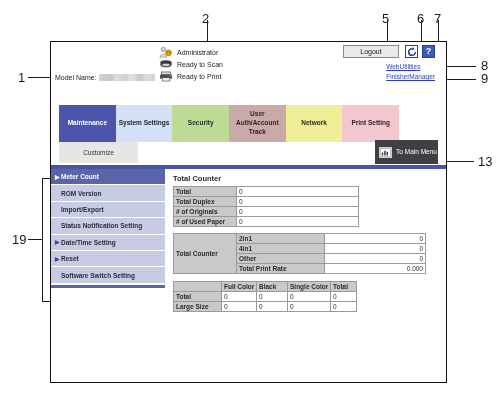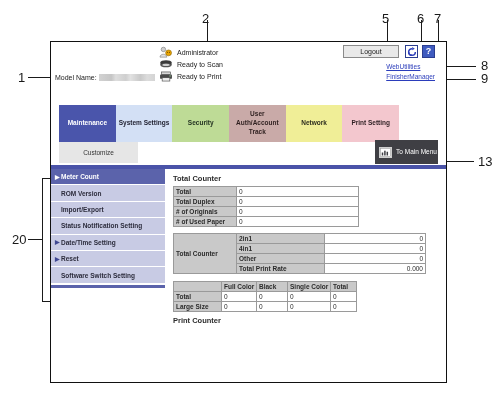--- a/index.html
+++ b/index.html
@@ -307,21 +307,21 @@
   <div class="callout" style="left:481px; top:59px;">8</div>
   <div class="callout" style="left:481px; top:72px;">9</div>
   <div class="callout" style="left:82px;  top:90px;">10</div>
   <div class="callout" style="left:139px; top:90px;">11</div>
   <div class="callout" style="left:198px; top:90px;">12</div>
   <div class="callout" style="left:260px; top:90px;">13</div>
   <div class="callout" style="left:320px; top:90px;">14</div>
   <div class="callout" style="left:381px; top:90px;">15</div>
   <div class="callout" style="left:56px;  top:155px;">16</div>
   <div class="callout" style="left:478px; top:155px;">13</div>
-  <div class="callout" style="left:12px;  top:233px;">20</div>
+  <div class="callout" style="left:12px;  top:233px;">19</div>
 
   <div id="frame">
 
     <div class="hdr">
 
       <div class="admin-row">
         <svg class="admin-ico" viewBox="0 0 16 14">
           <circle cx="5" cy="4" r="2.6" fill="#cfcfcf" stroke="#777" stroke-width="0.7"></circle>
           <path d="M1 13 C1 8.5 9 8.5 9 13 Z" fill="#e2e2e2" stroke="#777" stroke-width="0.7"></path>
           <circle cx="11" cy="8" r="3.4" fill="#e8a400" stroke="#8a6000" stroke-width="0.7"></circle>
@@ -501,18 +501,17 @@
           <tr>
             <td class="hd c1">Large Size</td>
             <td class="val c2">0</td>
             <td class="val c3">0</td>
             <td class="val c4">0</td>
             <td class="val c5">0</td>
           </tr>
         </tbody>
           </table>
 
-        <div class="sec-title">Print Counter</div>
 
       </div>
     </div>
   </div>
 </div>
 
 </body></html>

